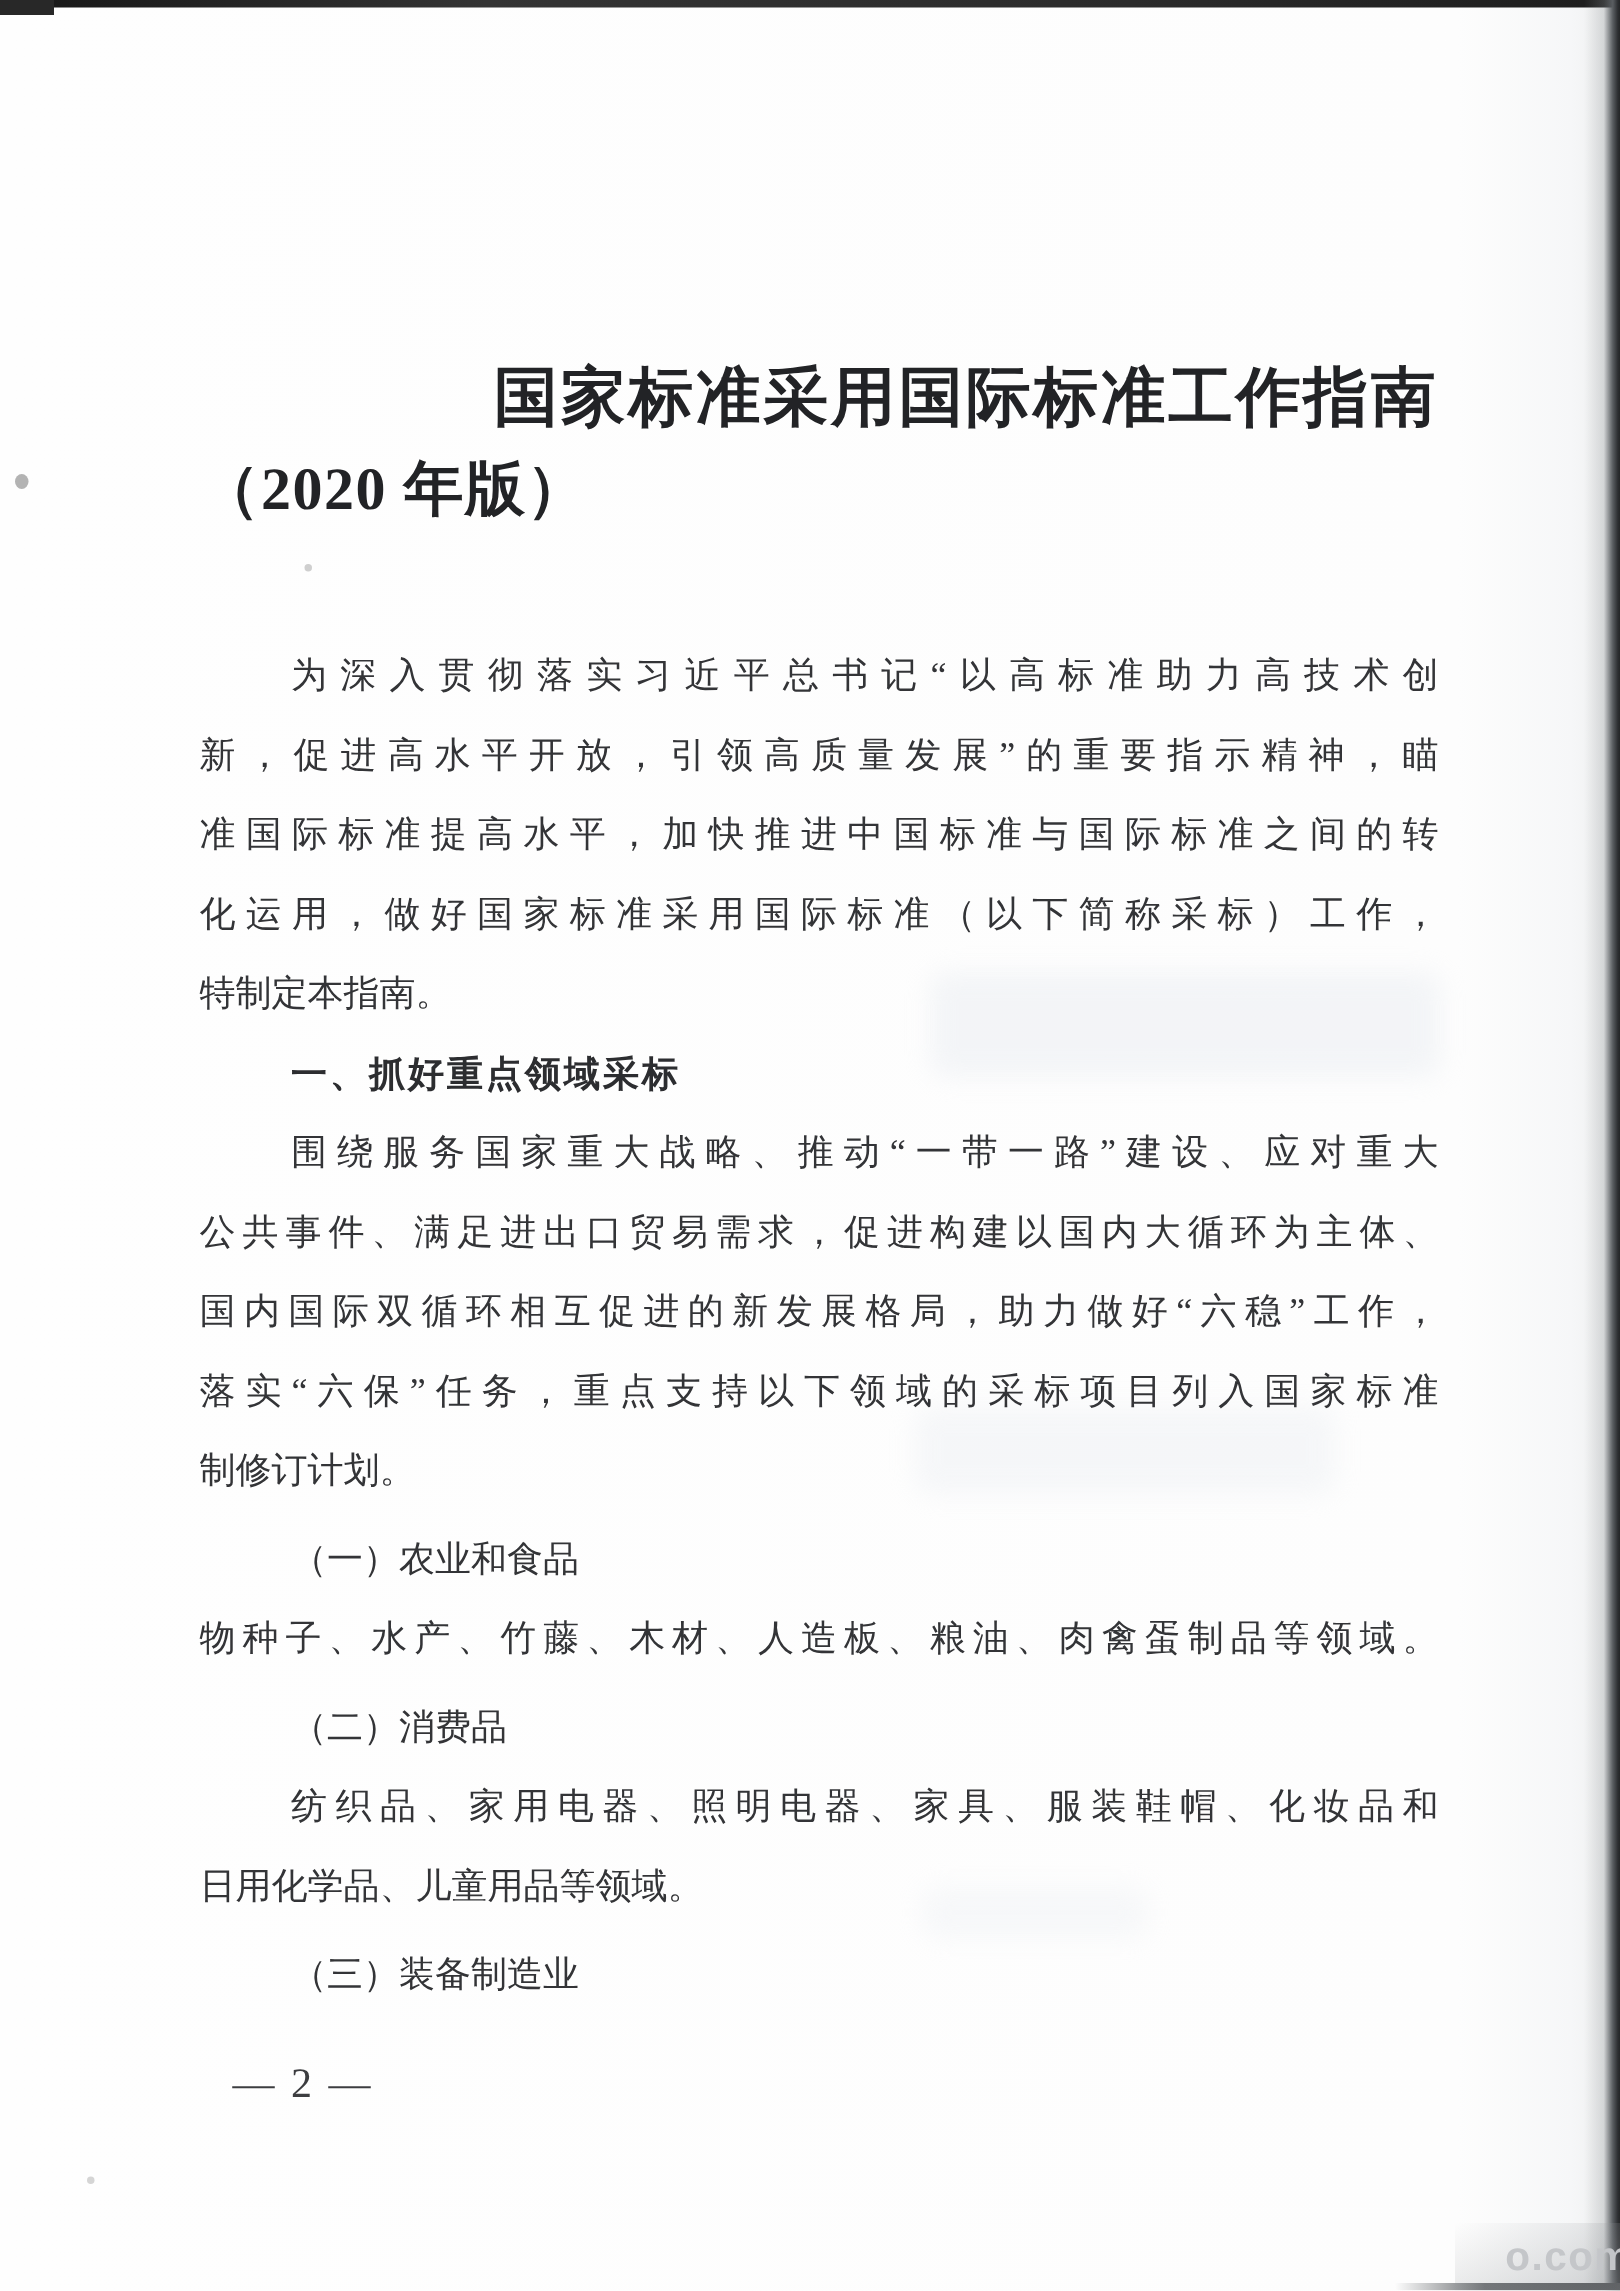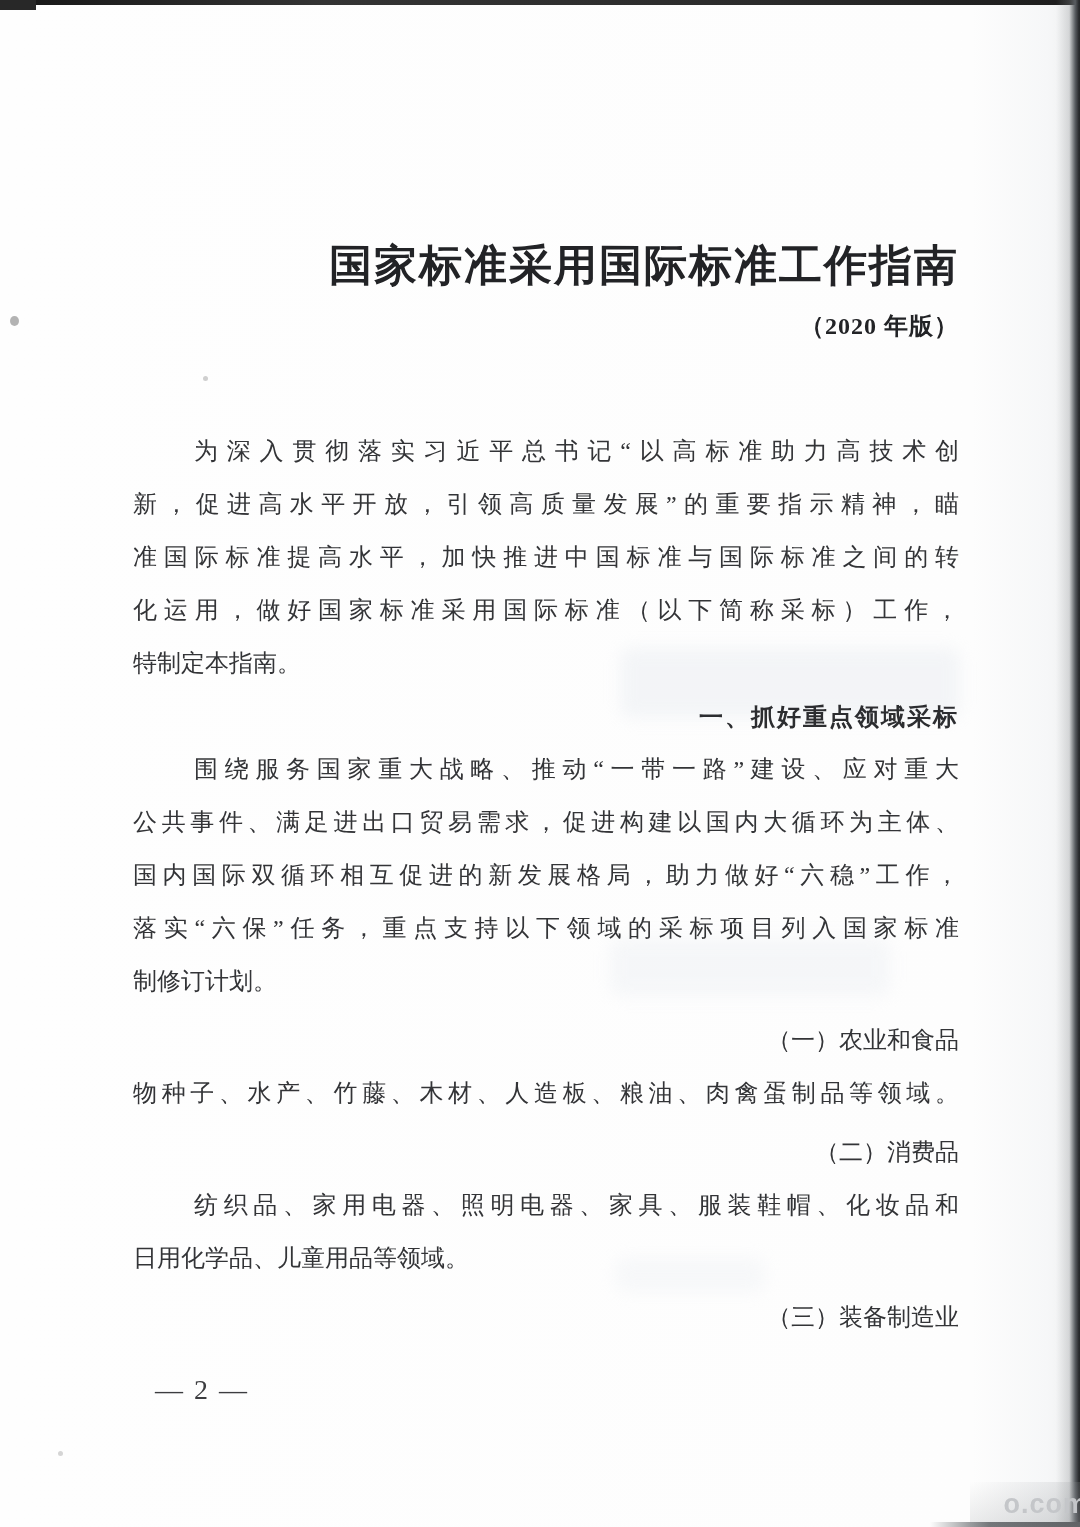--- a/index.html
+++ b/index.html
@@ -25,42 +25,42 @@
     margin-top: 241px;
     font-size: 43px;
     line-height: 50px;
     font-weight: 700;
     letter-spacing: 2px;
     text-align: right;
     color: #222326;
   }
   .subtitle {
     margin-top: 12px;
-    font-size: 24px;
+    font-size: 40px;
     line-height: 46px;
     font-weight: 700;
     letter-spacing: 1px;
-    text-align: right;
+    text-align: left;
     color: #222326;
   }
   .body-block { margin-top: 76px; }
   .line {
     height: 53px;
     line-height: 53px;
     font-size: 24px;
     color: #333437;
     white-space: nowrap;
   }
   .line.j {
     white-space: normal;
     text-align: justify;
     text-align-last: justify;
     text-justify: inter-character;
   }
-  .line.indent { text-indent: 61px; text-align: right; }
+  .line.indent { text-indent: 61px; }
   .line.h {
     font-family: "Liberation Sans", "DejaVu Sans", sans-serif;
     font-weight: 700;
     letter-spacing: 2px;
     color: #2c2d30;
   }
   .line.gap { margin-top: 6px; }
   .footer {
     position: absolute;
     left: 155px;

